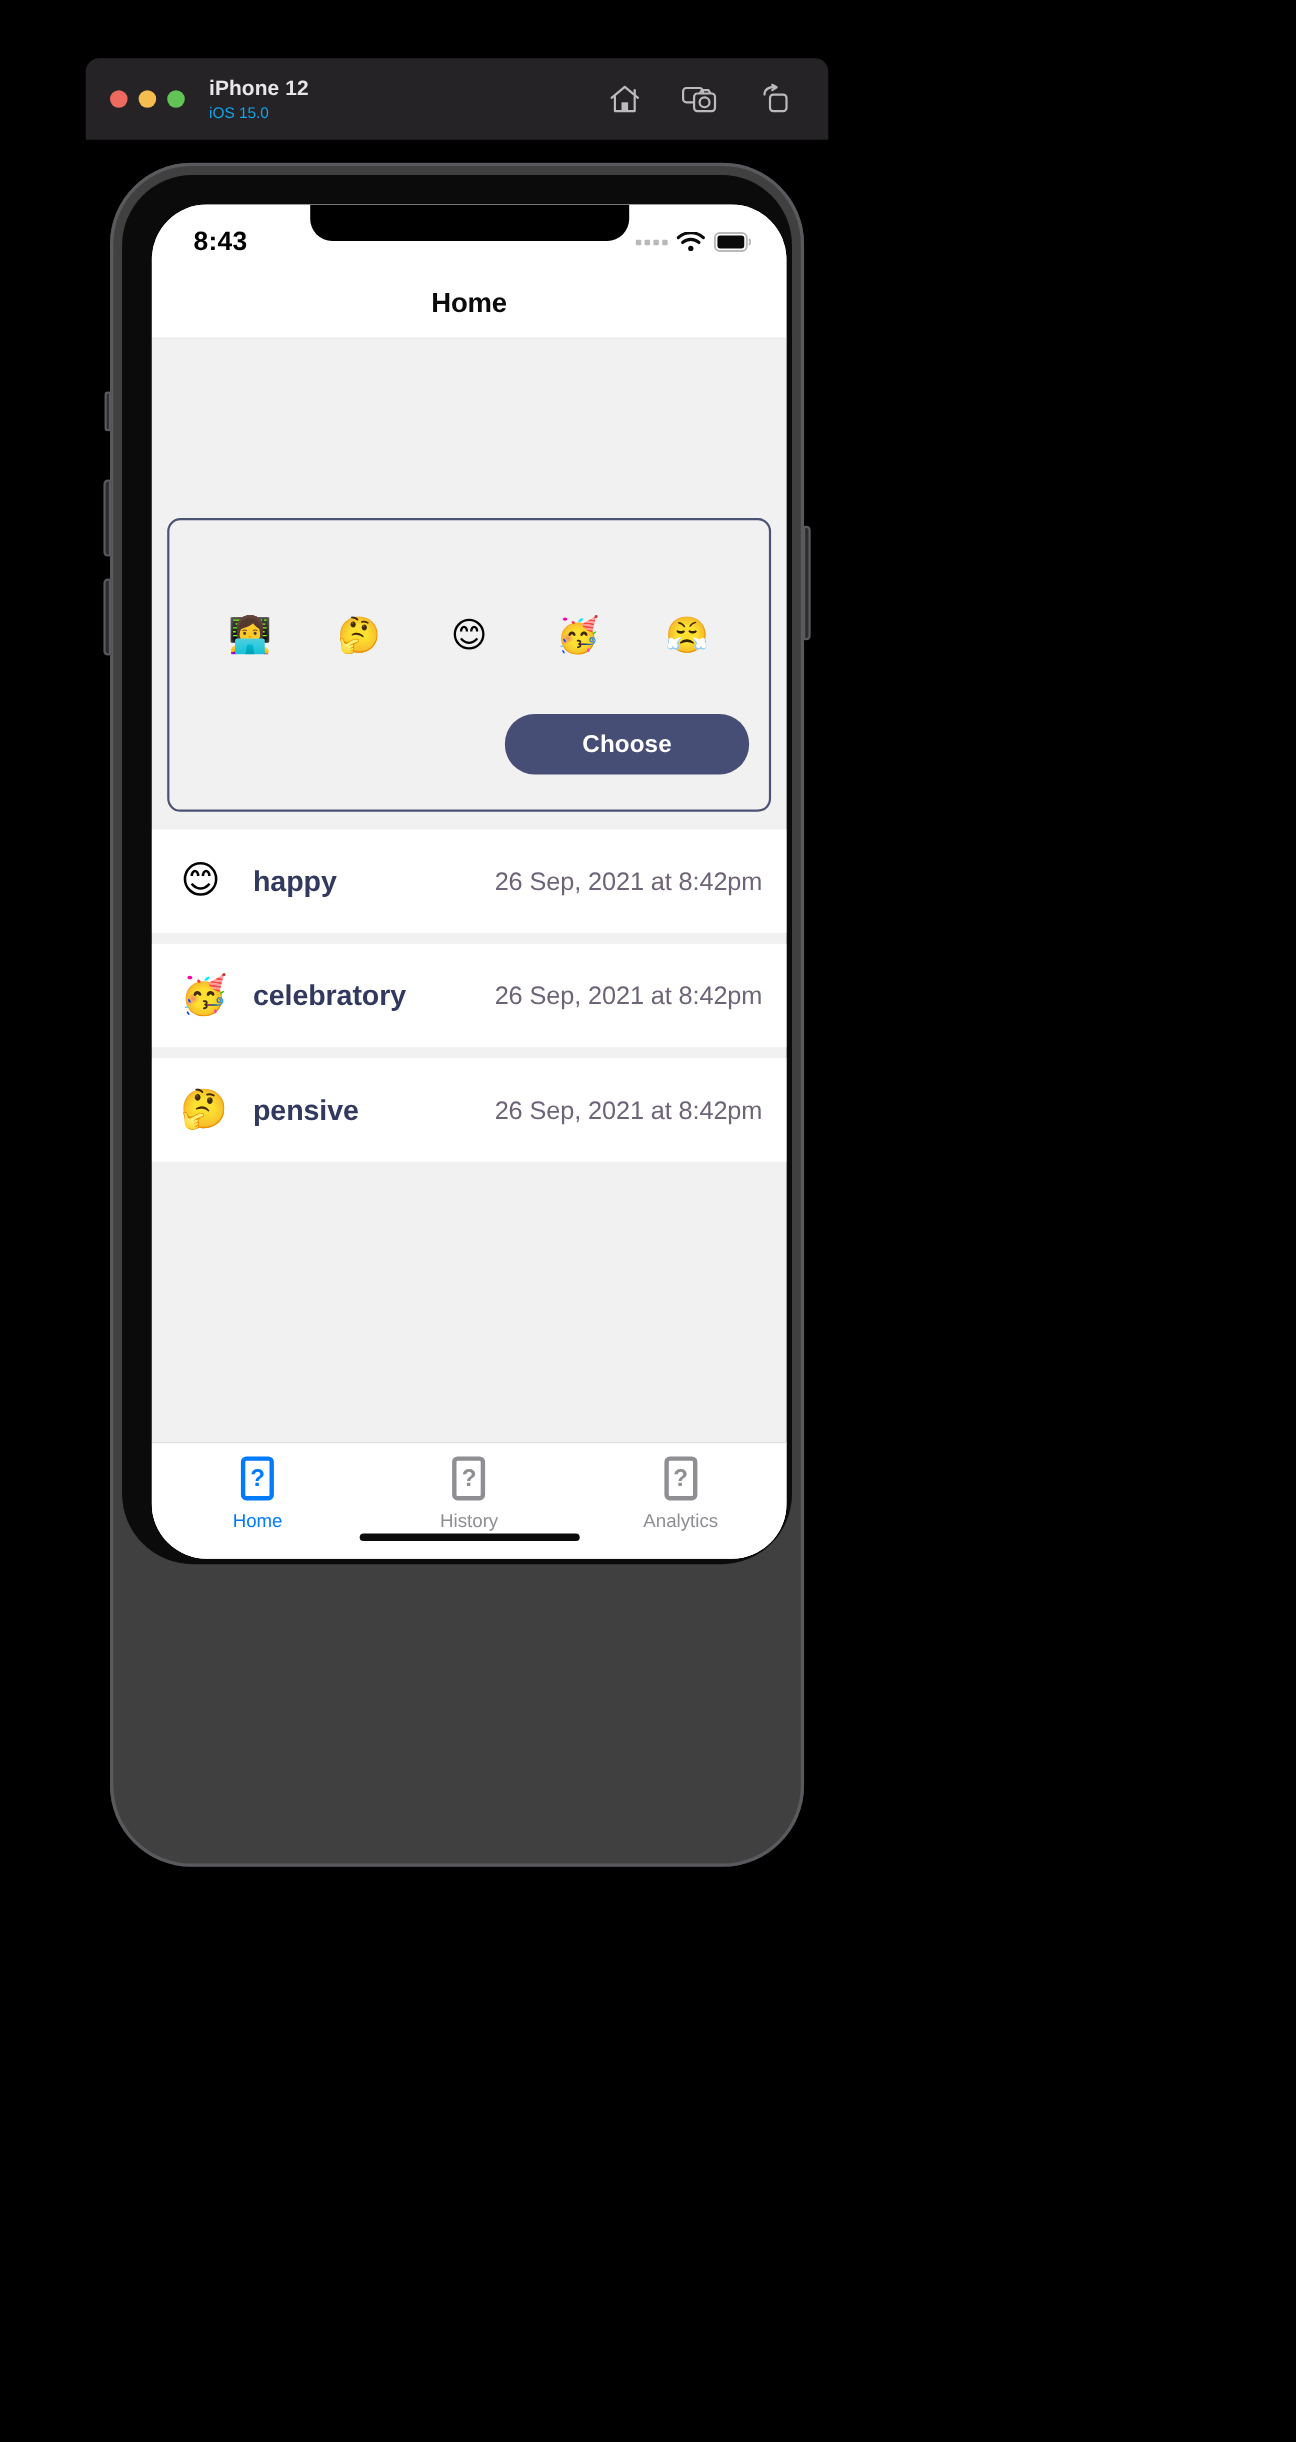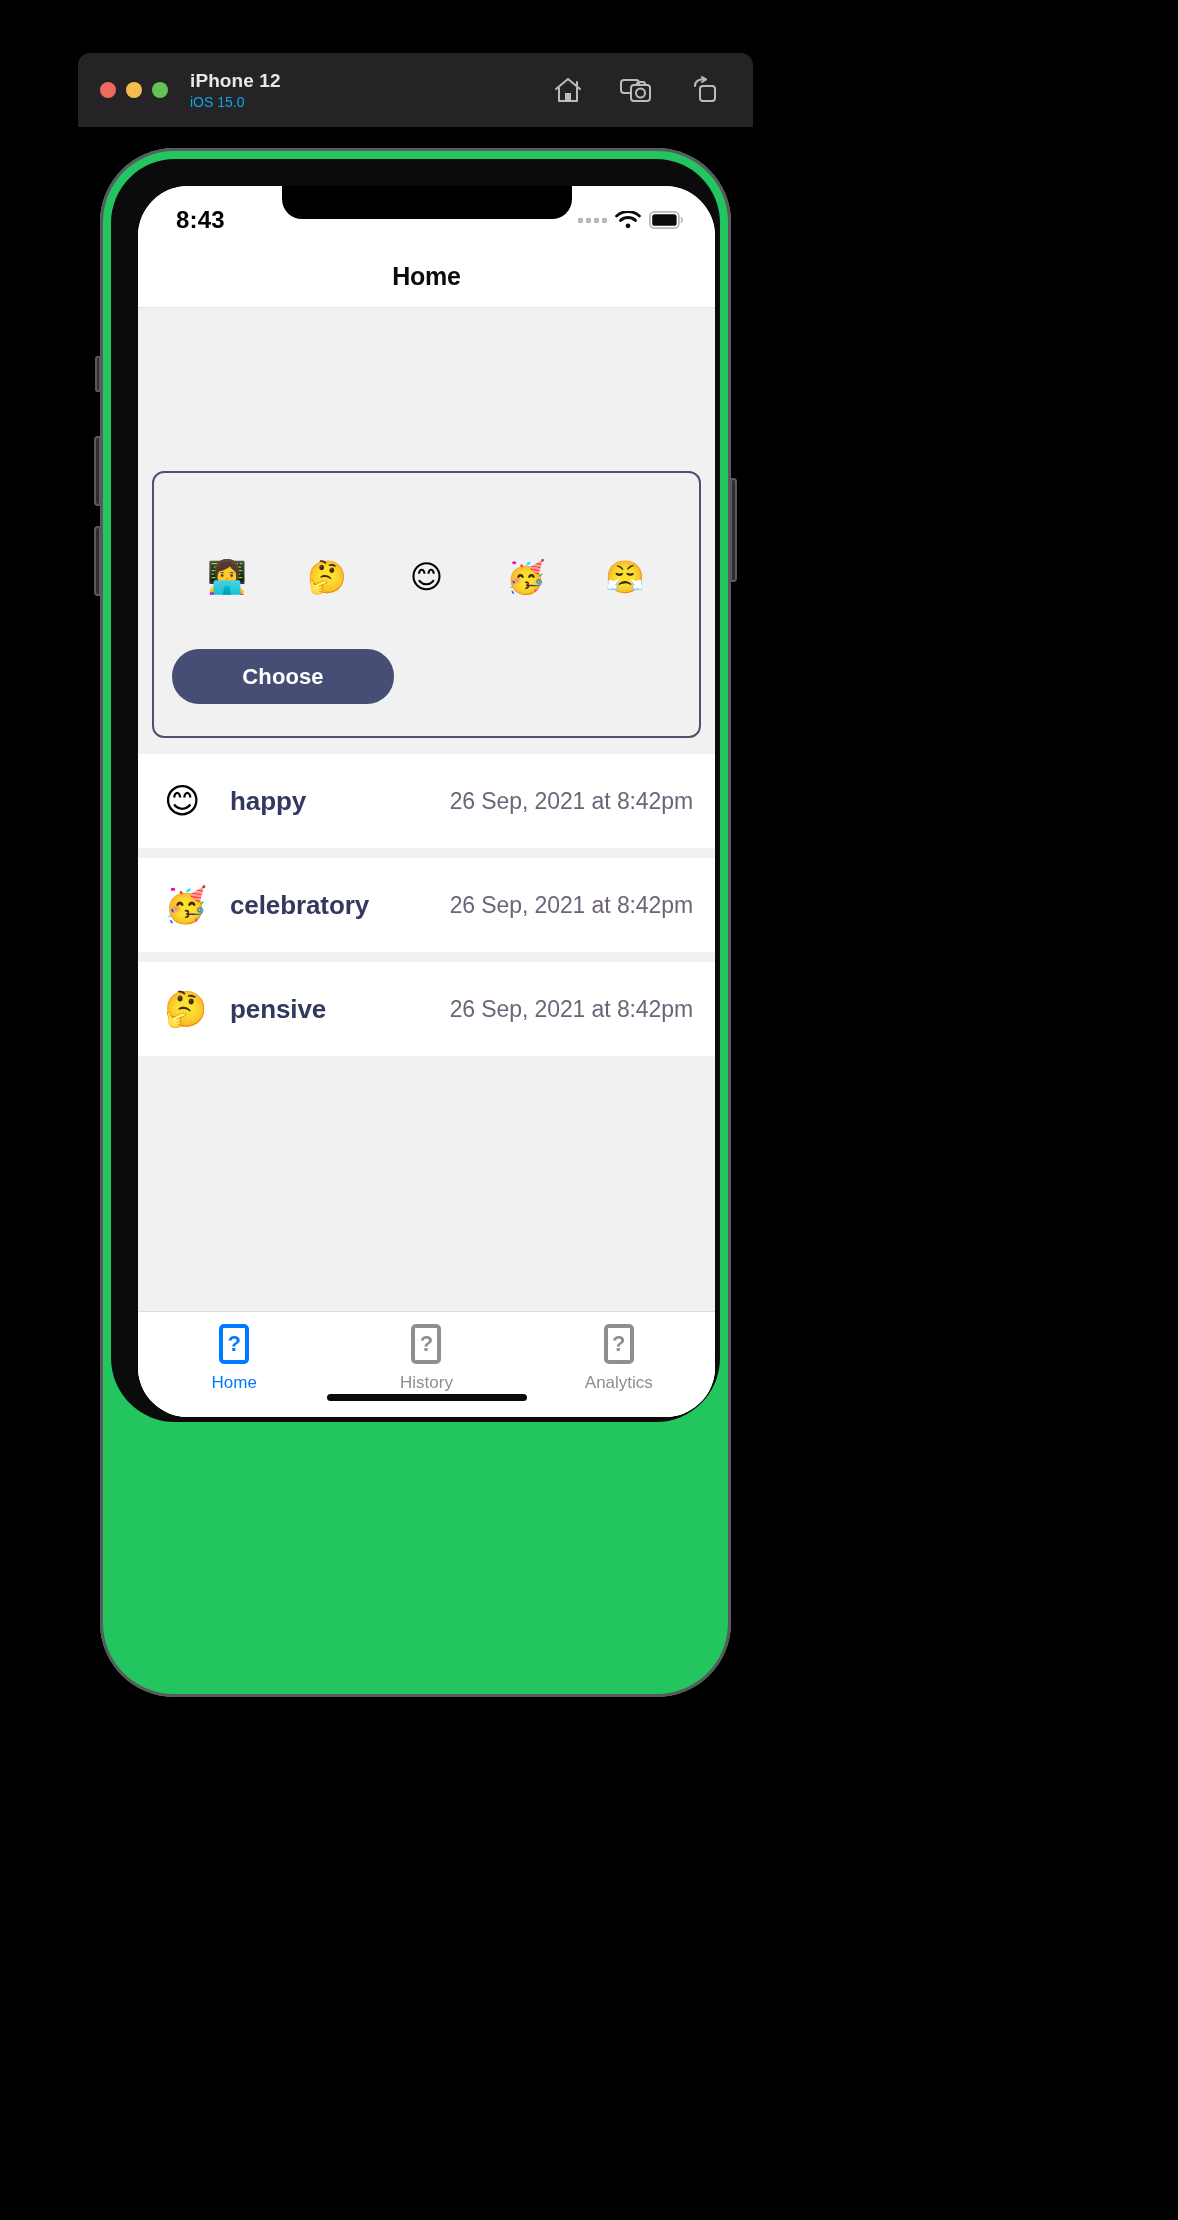--- a/index.html
+++ b/index.html
@@ -62,21 +62,21 @@
   }
   .tb-btn svg { display: block; }
 
   
   .phone-frame {
     position: absolute;
     left: 100px;
     top: 148px;
     width: 631px;
     height: 1549px;
-    background: #22c55e;
+    background: #404040;
     border-radius: 74px;
     box-shadow: inset 0 0 0 3px #5a5a5e;
   }
   .phone-inner-bezel {
     position: absolute;
     left: 11px; top: 11px;
     width: 609px; height: 1263px;
     background: #0b0b0c;
     border-radius: 64px;
   }
@@ -184,21 +184,21 @@
   .emoji-opt {
     font-size: 32px;
     line-height: 1;
     width: 58px;
     text-align: center;
     font-family: "DejaVu Sans", sans-serif;
   }
   .choose-wrap {
     margin-top: 56px;
     display: flex;
-    justify-content: flex-start;
+    justify-content: flex-end;
   }
   .choose-btn {
     background: #464E75;
     color: #ffffff;
     border: none;
     border-radius: 27px;
     width: 222px;
     height: 55px;
     font-size: 22px;
     font-weight: bold;

